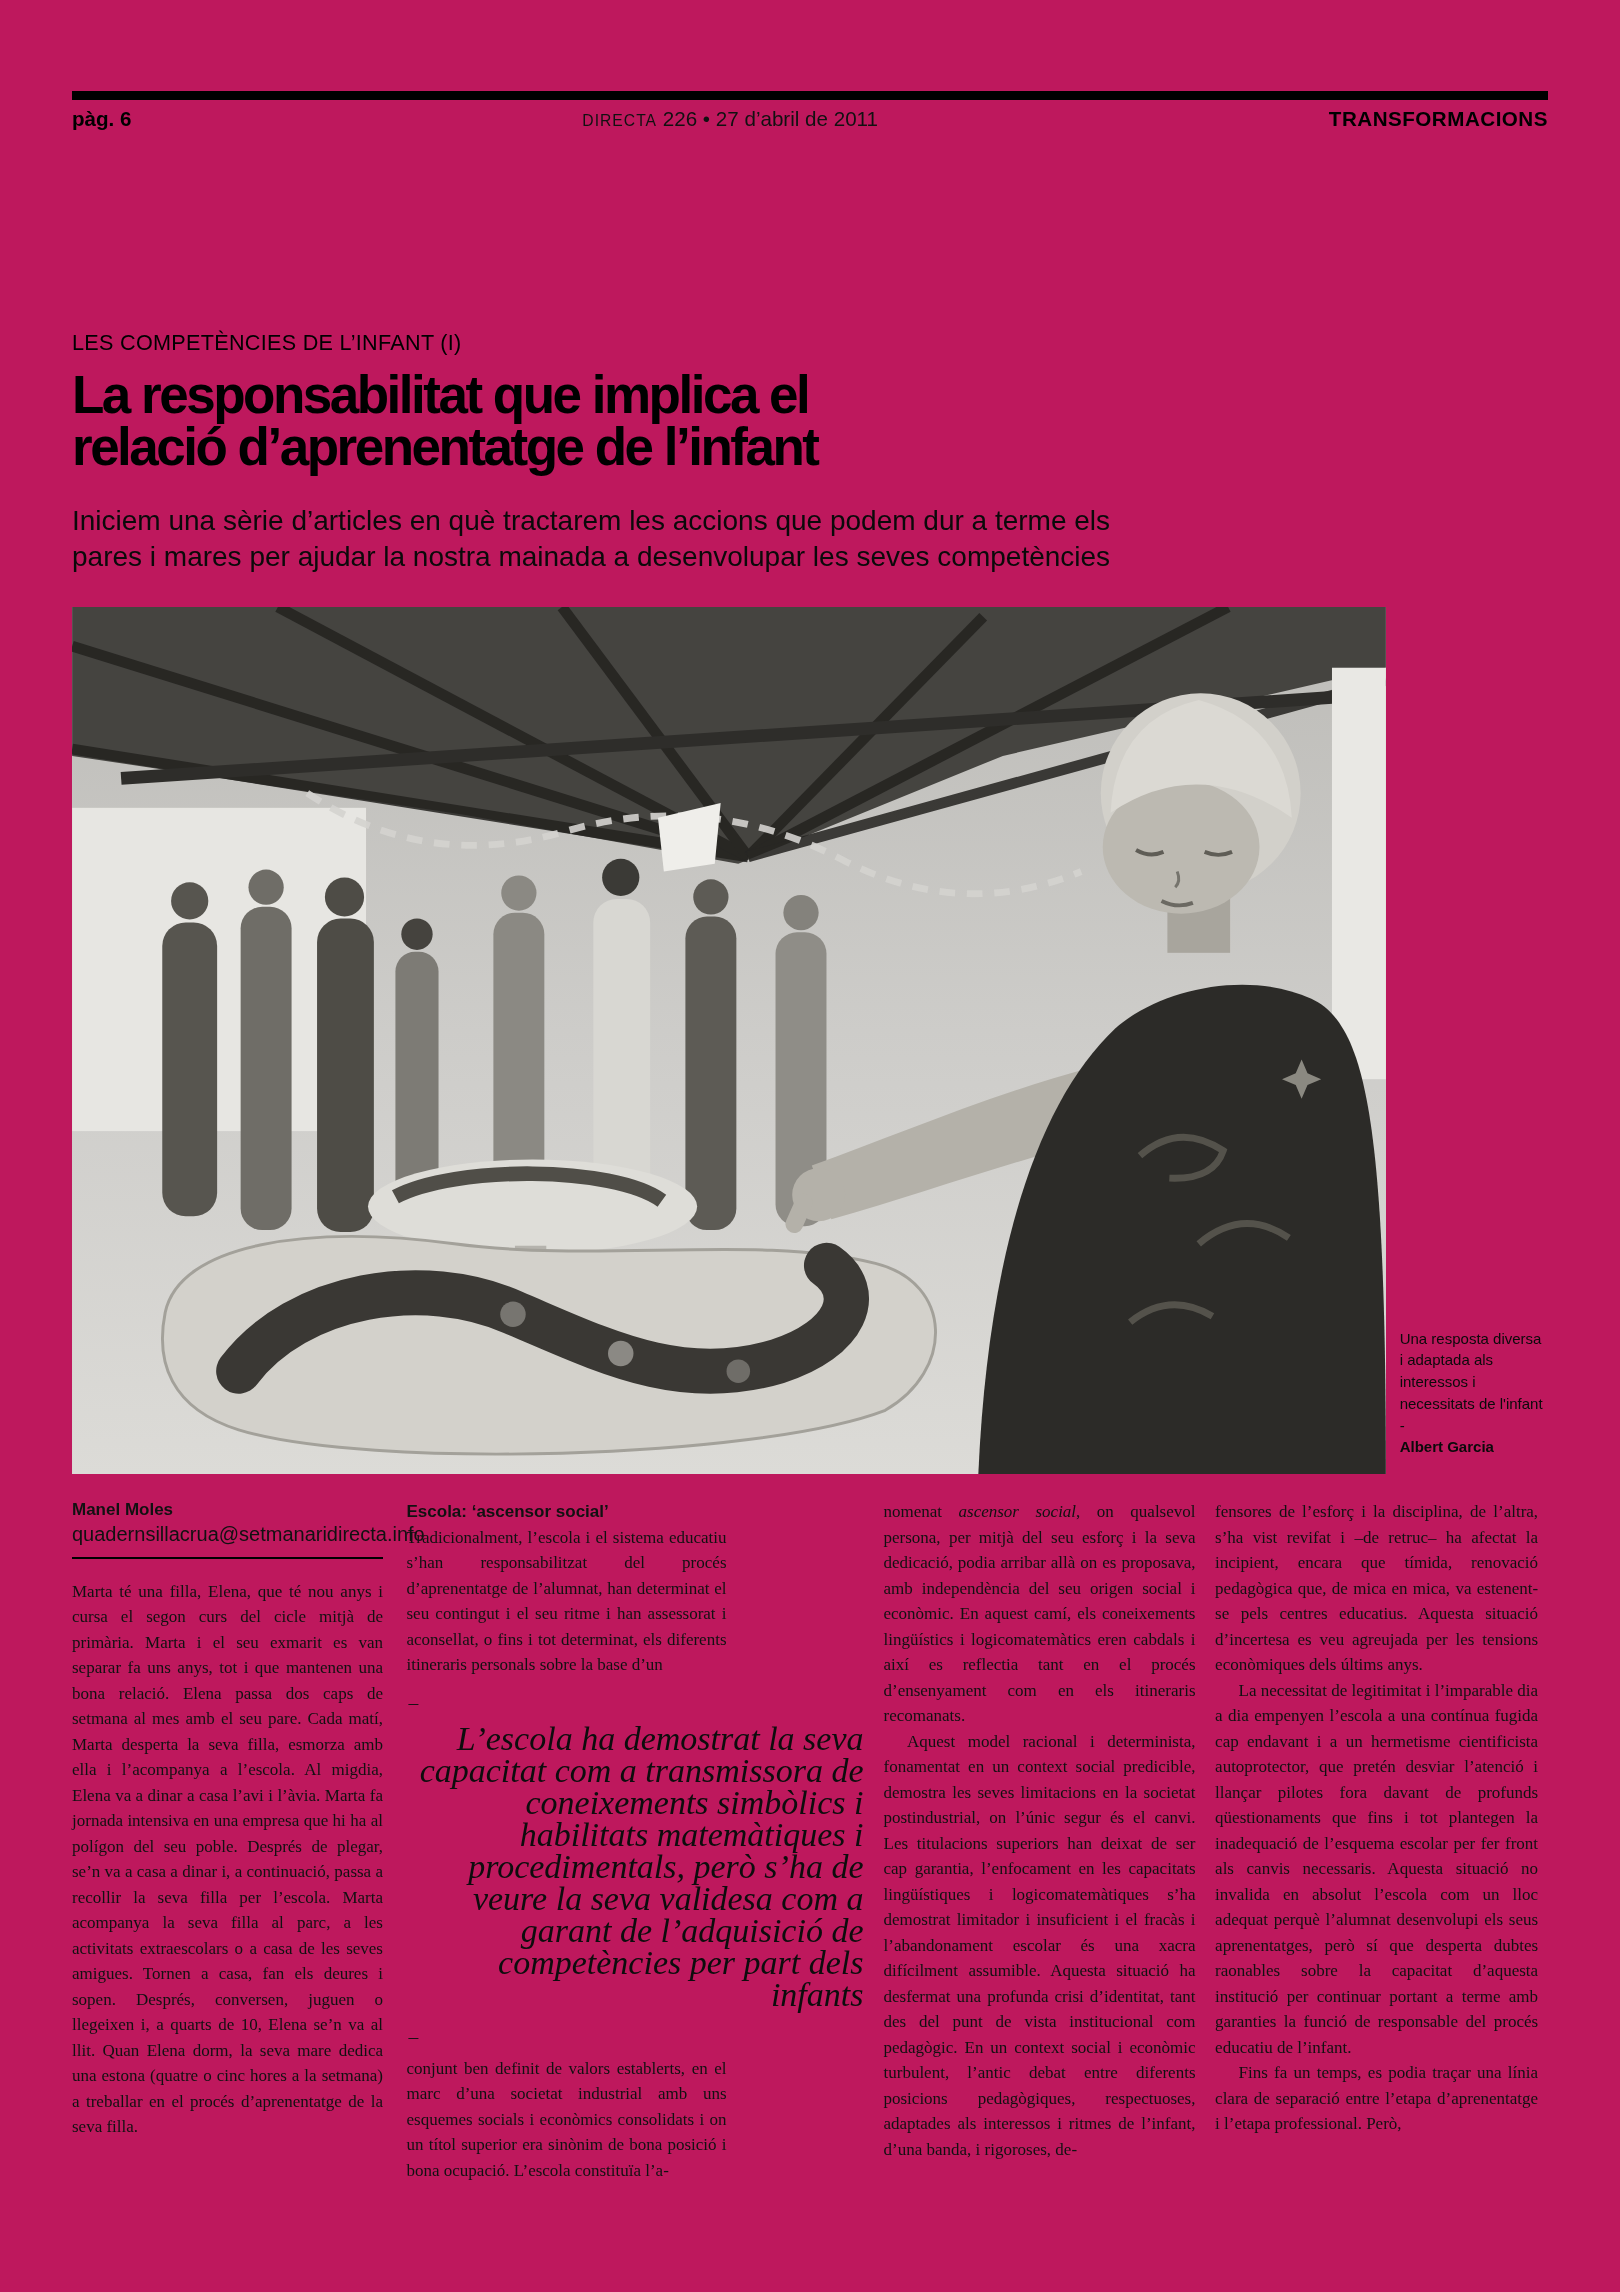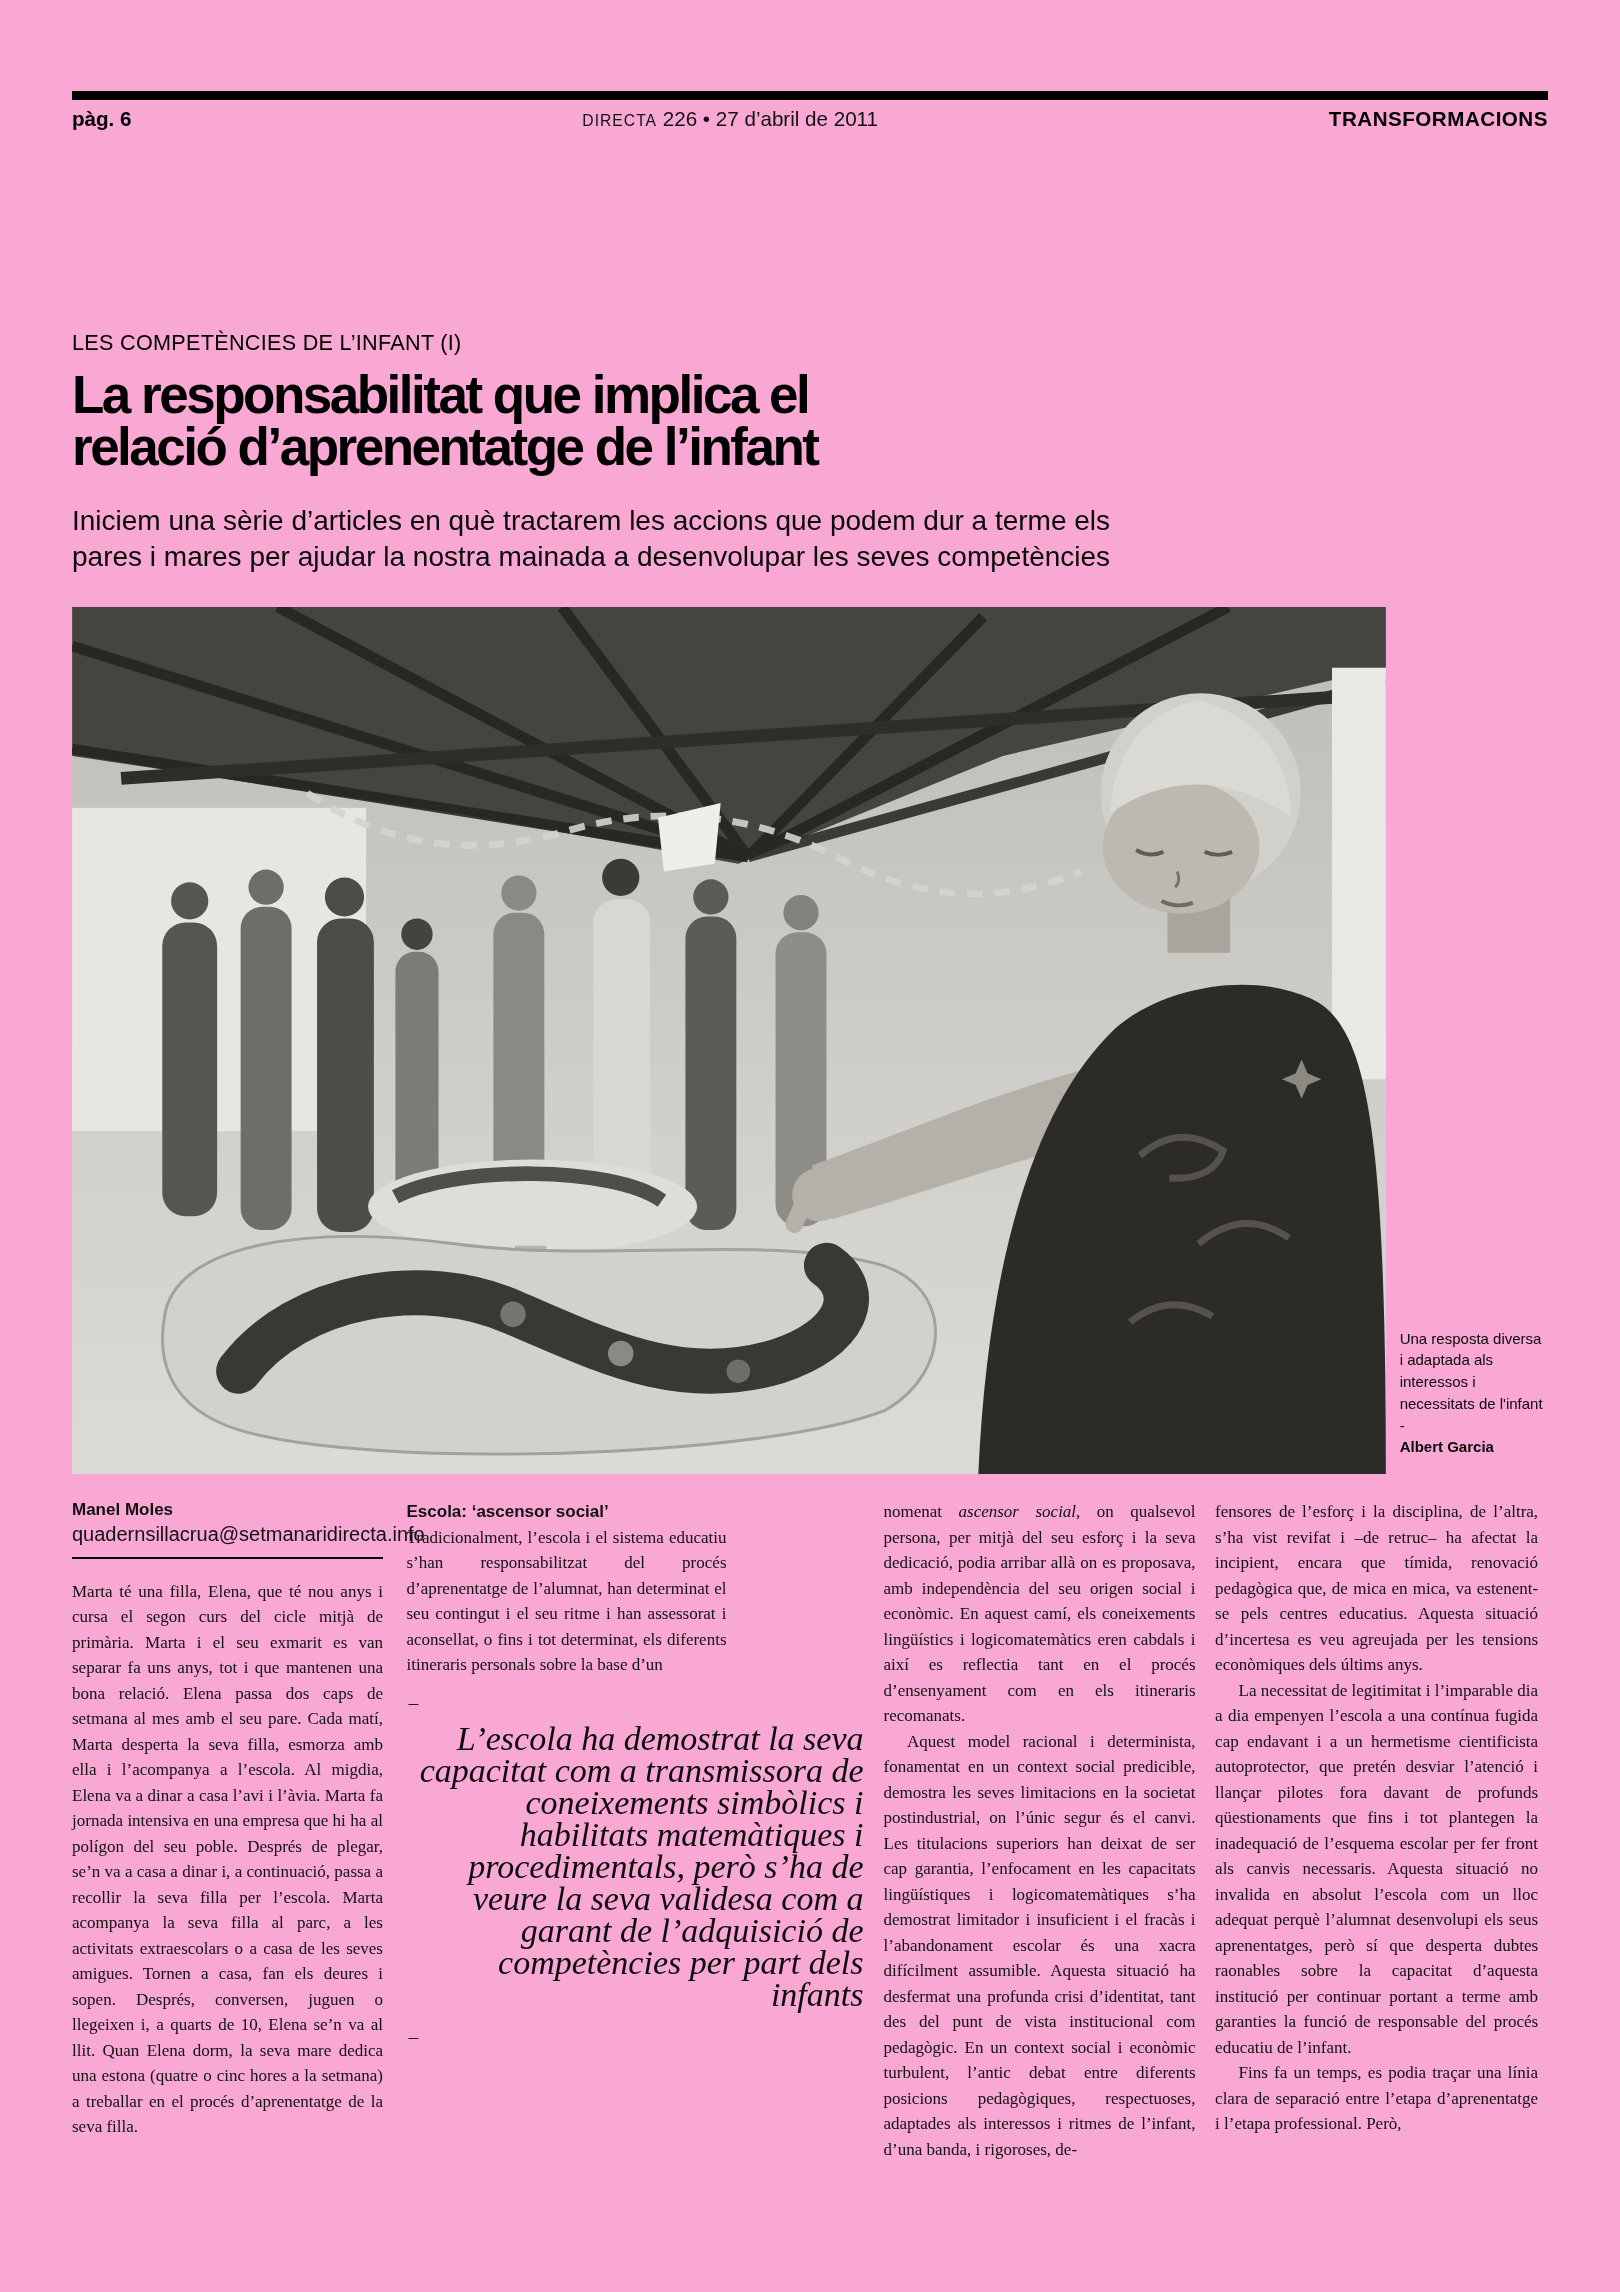--- a/index.html
+++ b/index.html
@@ -1,18 +1,18 @@
 <!DOCTYPE html>
 <html lang="ca"><head>
 <meta charset="utf-8">
 <style>
   * { margin:0; padding:0; box-sizing:border-box; }
   html,body { background:#ffffff; }
   body { width:1620px; font-family:"Liberation Sans", sans-serif; color:#000; }
-  .page { position:relative; width:1620px; height:2293px; padding:0 72px; overflow:hidden; background:#f9a8d4; }
+  .page { position:relative; width:1620px; height:2293px; padding:0 72px; overflow:hidden; background:#be185d; }
 
   .topbar { margin-top:91px; height:8.8px; background:#000; }
 
   .masthead { display:flex; justify-content:space-between; align-items:baseline; margin-top:6.9px; font-size:19.6px; }
   .mh-left { font-weight:bold; font-size:20.6px; }
   .mh-center { font-size:20.6px; color:#111; }
   .mh-center .paper-name { font-size:15.7px; letter-spacing:1px; }
   .mh-right { font-weight:bold; font-size:20.6px; letter-spacing:0.5px; }
 
   .kicker { margin-top:199px; font-size:21.6px; letter-spacing:0.3px; }
@@ -177,20 +177,21 @@
       <hr class="byline-rule">
       <p>Marta té una filla, Elena, que té nou anys i cursa el segon curs del cicle mitjà de primària. Marta i el seu exmarit es van separar fa uns anys, tot i que mantenen una bona relació. Elena passa dos caps de setmana al mes amb el seu pare. Cada matí, Marta desperta la seva filla, esmorza amb ella i l’acompanya a l’escola. Al migdia, Elena va a dinar a casa l’avi i l’àvia. Marta fa jornada intensiva en una empresa que hi ha al polígon del seu poble. Després de plegar, se’n va a casa a dinar i, a continuació, passa a recollir la seva filla per l’escola. Marta acompanya la seva filla al parc, a les activitats extraescolars o a casa de les seves amigues. Tornen a casa, fan els deures i sopen. Després, conversen, juguen o llegeixen i, a quarts de 10, Elena se’n va al llit. Quan Elena dorm, la seva mare dedica una estona (quatre o cinc hores a la setmana) a treballar en el procés d’aprenentatge de la seva filla.</p>
     </div>
 
     <div class="col col2">
       <div class="subhead">Escola: ‘ascensor social’</div>
       <p>Tradicionalment, l’escola i el sistema educatiu s’han responsabilitzat del procés d’aprenentatge de l’alumnat, han determinat el seu contingut i el seu ritme i han assessorat i aconsellat, o fins i tot determinat, els diferents itineraris personals sobre la base d’un</p>
       <div class="pq-dash">–</div>
       <div class="pullquote">L’escola ha demostrat la seva capacitat com a transmissora de coneixements simbòlics i habilitats matemàtiques i procedimentals, però s’ha de veure la seva validesa com a garant de l’adquisició de competències per part dels infants</div>
       <div class="pq-dash">–</div>
+      <p>conjunt ben definit de valors establerts, en el marc d’una societat industrial amb uns esquemes socials i econòmics consolidats i on un títol superior era sinònim de bona posició i bona ocupació. L’escola constituïa l’a-</p>
     </div>
 
     <div class="col col3">
       <p><span>nomenat </span><span class="em">ascensor social</span><span>, on qualsevol persona, per mitjà del seu esforç i la seva dedicació, podia arribar allà on es proposava, amb independència del seu origen social i econòmic. En aquest camí, els coneixements lingüístics i logicomatemàtics eren cabdals i així es reflectia tant en el procés d’ensenyament com en els itineraris recomanats.</span></p>
       <p class="indent">Aquest model racional i determinista, fonamentat en un context social predicible, demostra les seves limitacions en la societat postindustrial, on l’únic segur és el canvi. Les titulacions superiors han deixat de ser cap garantia, l’enfocament en les capacitats lingüístiques i logicomatemàtiques s’ha demostrat limitador i insuficient i el fracàs i l’abandonament escolar és una xacra difícilment assumible. Aquesta situació ha desfermat una profunda crisi d’identitat, tant des del punt de vista institucional com pedagògic. En un context social i econòmic turbulent, l’antic debat entre diferents posicions pedagògiques, respectuoses, adaptades als interessos i ritmes de l’infant, d’una banda, i rigoroses, de-</p>
     </div>
 
     <div class="col col4">
       <p>fensores de l’esforç i la disciplina, de l’altra, s’ha vist revifat i –de retruc– ha afectat la incipient, encara que tímida, renovació pedagògica que, de mica en mica, va estenent-se pels centres educatius. Aquesta situació d’incertesa es veu agreujada per les tensions econòmiques dels últims anys.</p>
       <p class="indent">La necessitat de legitimitat i l’imparable dia a dia empenyen l’escola a una contínua fugida cap endavant i a un hermetisme cientificista autoprotector, que pretén desviar l’atenció i llançar pilotes fora davant de profunds qüestionaments que fins i tot plantegen la inadequació de l’esquema escolar per fer front als canvis necessaris. Aquesta situació no invalida en absolut l’escola com un lloc adequat perquè l’alumnat desenvolupi els seus aprenentatges, però sí que desperta dubtes raonables sobre la capacitat d’aquesta institució per continuar portant a terme amb garanties la funció de responsable del procés educatiu de l’infant.</p>

